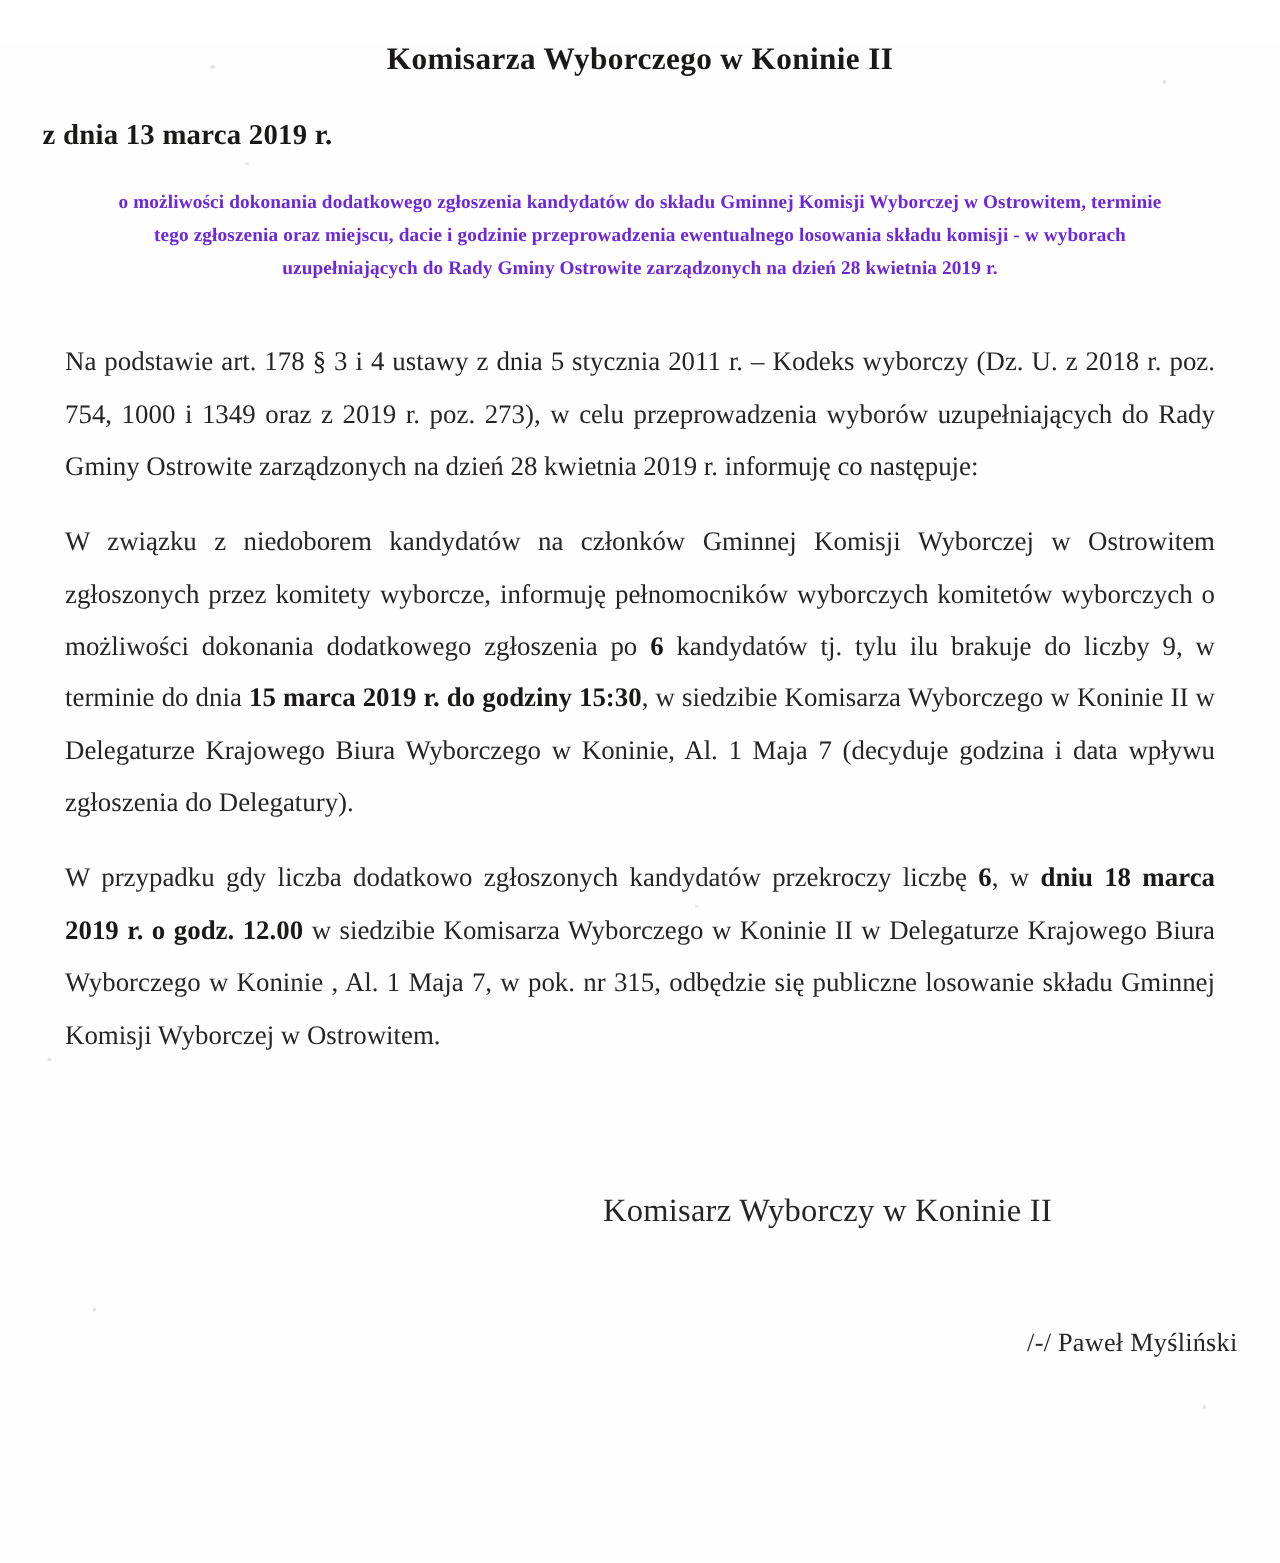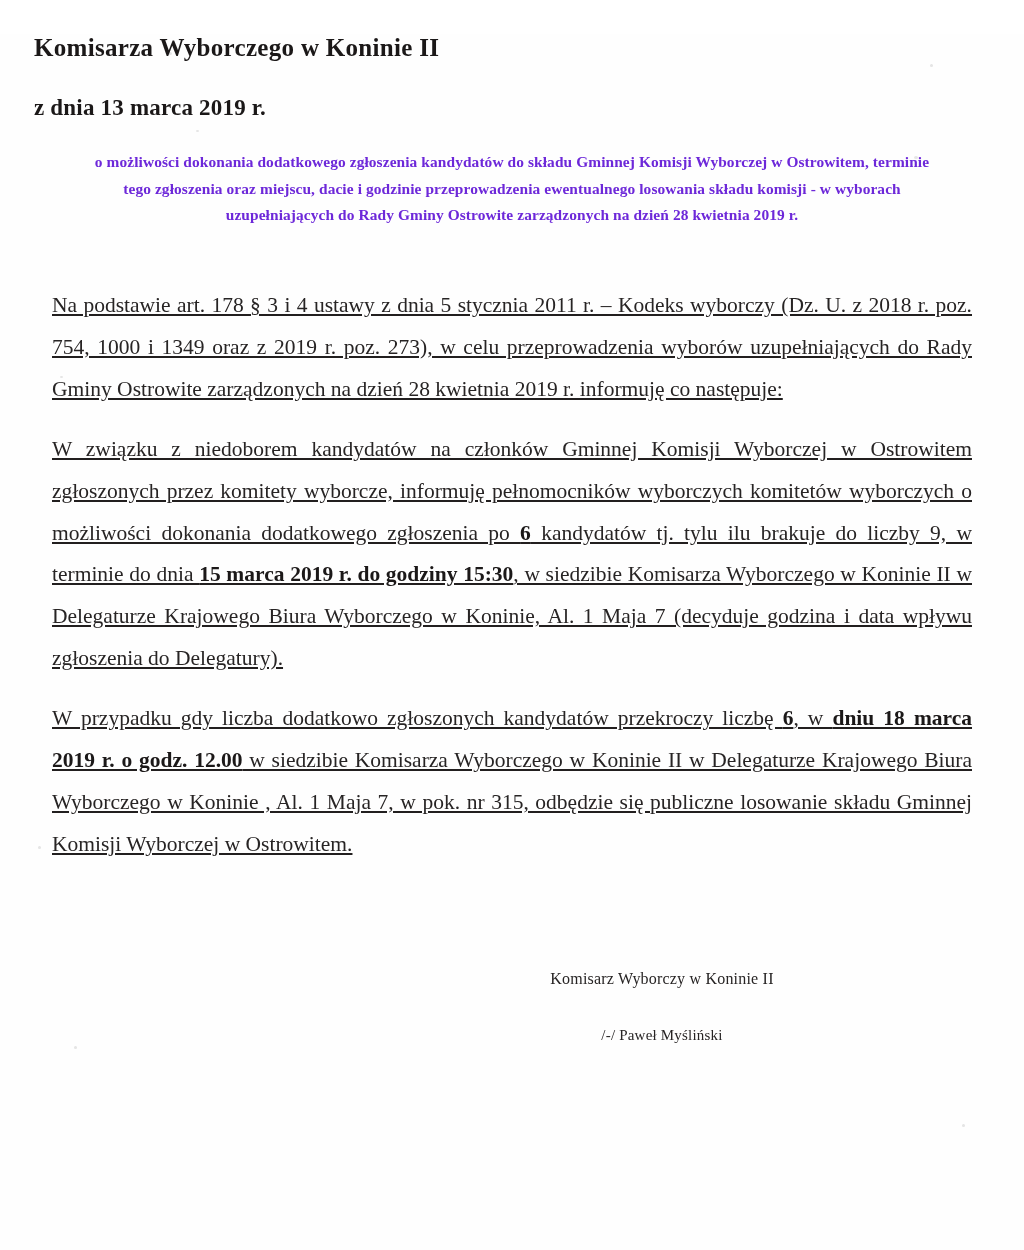--- a/index.html
+++ b/index.html
@@ -43,20 +43,21 @@
   
   .doc-title {
     text-align: center;
     font-weight: bold;
     font-size: 28px;
     letter-spacing: 7px;
     margin: 36px 0 0 0;
     color: #1b1818;
   }
   .doc-subject {
+    text-align: center;
     font-weight: bold;
     font-size: 25px;
     margin: 34px 0 0 0;
     letter-spacing: .3px;
     color: #1b1818;
   }
   .doc-date {
     text-align: left;
     font-weight: bold;
     font-size: 23px;
@@ -70,22 +71,21 @@
     text-align: center;
     font-weight: bold;
     font-size: 15.4px;
     line-height: 1.73;
     letter-spacing: .1px;
     color: #6d28d9;
   }
 
   
   .body-block {
-    margin: 56px 18px 0 18px;
-    text-decoration: underline;
+    margin: 40px 18px 0 18px;
   }
   p.para {
     text-align: justify;
     text-justify: inter-word;
     font-size: 21.5px;
     line-height: 1.95;
     margin: 0 0 18px 0;
     color: #272424;
   }
   .b {
@@ -93,29 +93,30 @@
     color: #1b1818;
   }
 
   
   .signature {
     margin-top: 104px;
     text-align: center;
     padding-left: 300px;
   }
   .sig-title {
-    font-size: 16px;
+    font-size: 26px;
     color: #272424;
     letter-spacing: .2px;
   }
   .sig-name {
-    font-size: 15px;
+    font-size: 21px;
     color: #272424;
-    margin-top: 39px;
+    margin-top: 78px;
     letter-spacing: .2px;
+    text-align: right;
   }
 </style>
 </head>
 <body>
 
 <div class="page">
 
   <div class="speckle" style="left:168px;top:18px;width:4px;height:3px;"></div>
   <div class="speckle" style="left:78px;top:74px;width:3px;height:3px;"></div>
   <div class="speckle" style="left:196px;top:96px;width:3px;height:2px;"></div>

